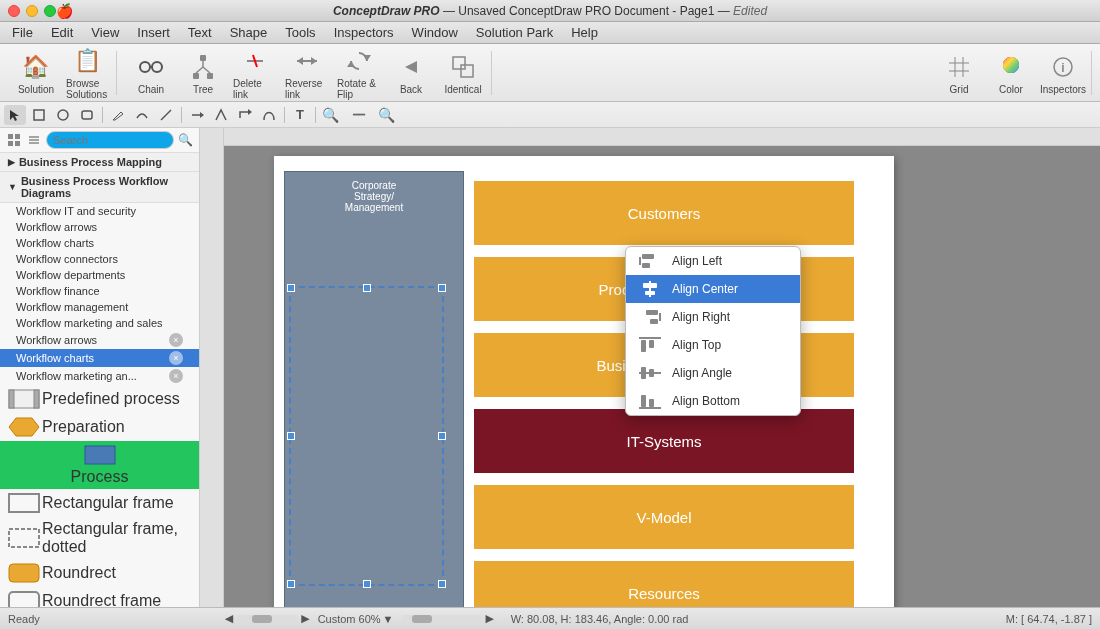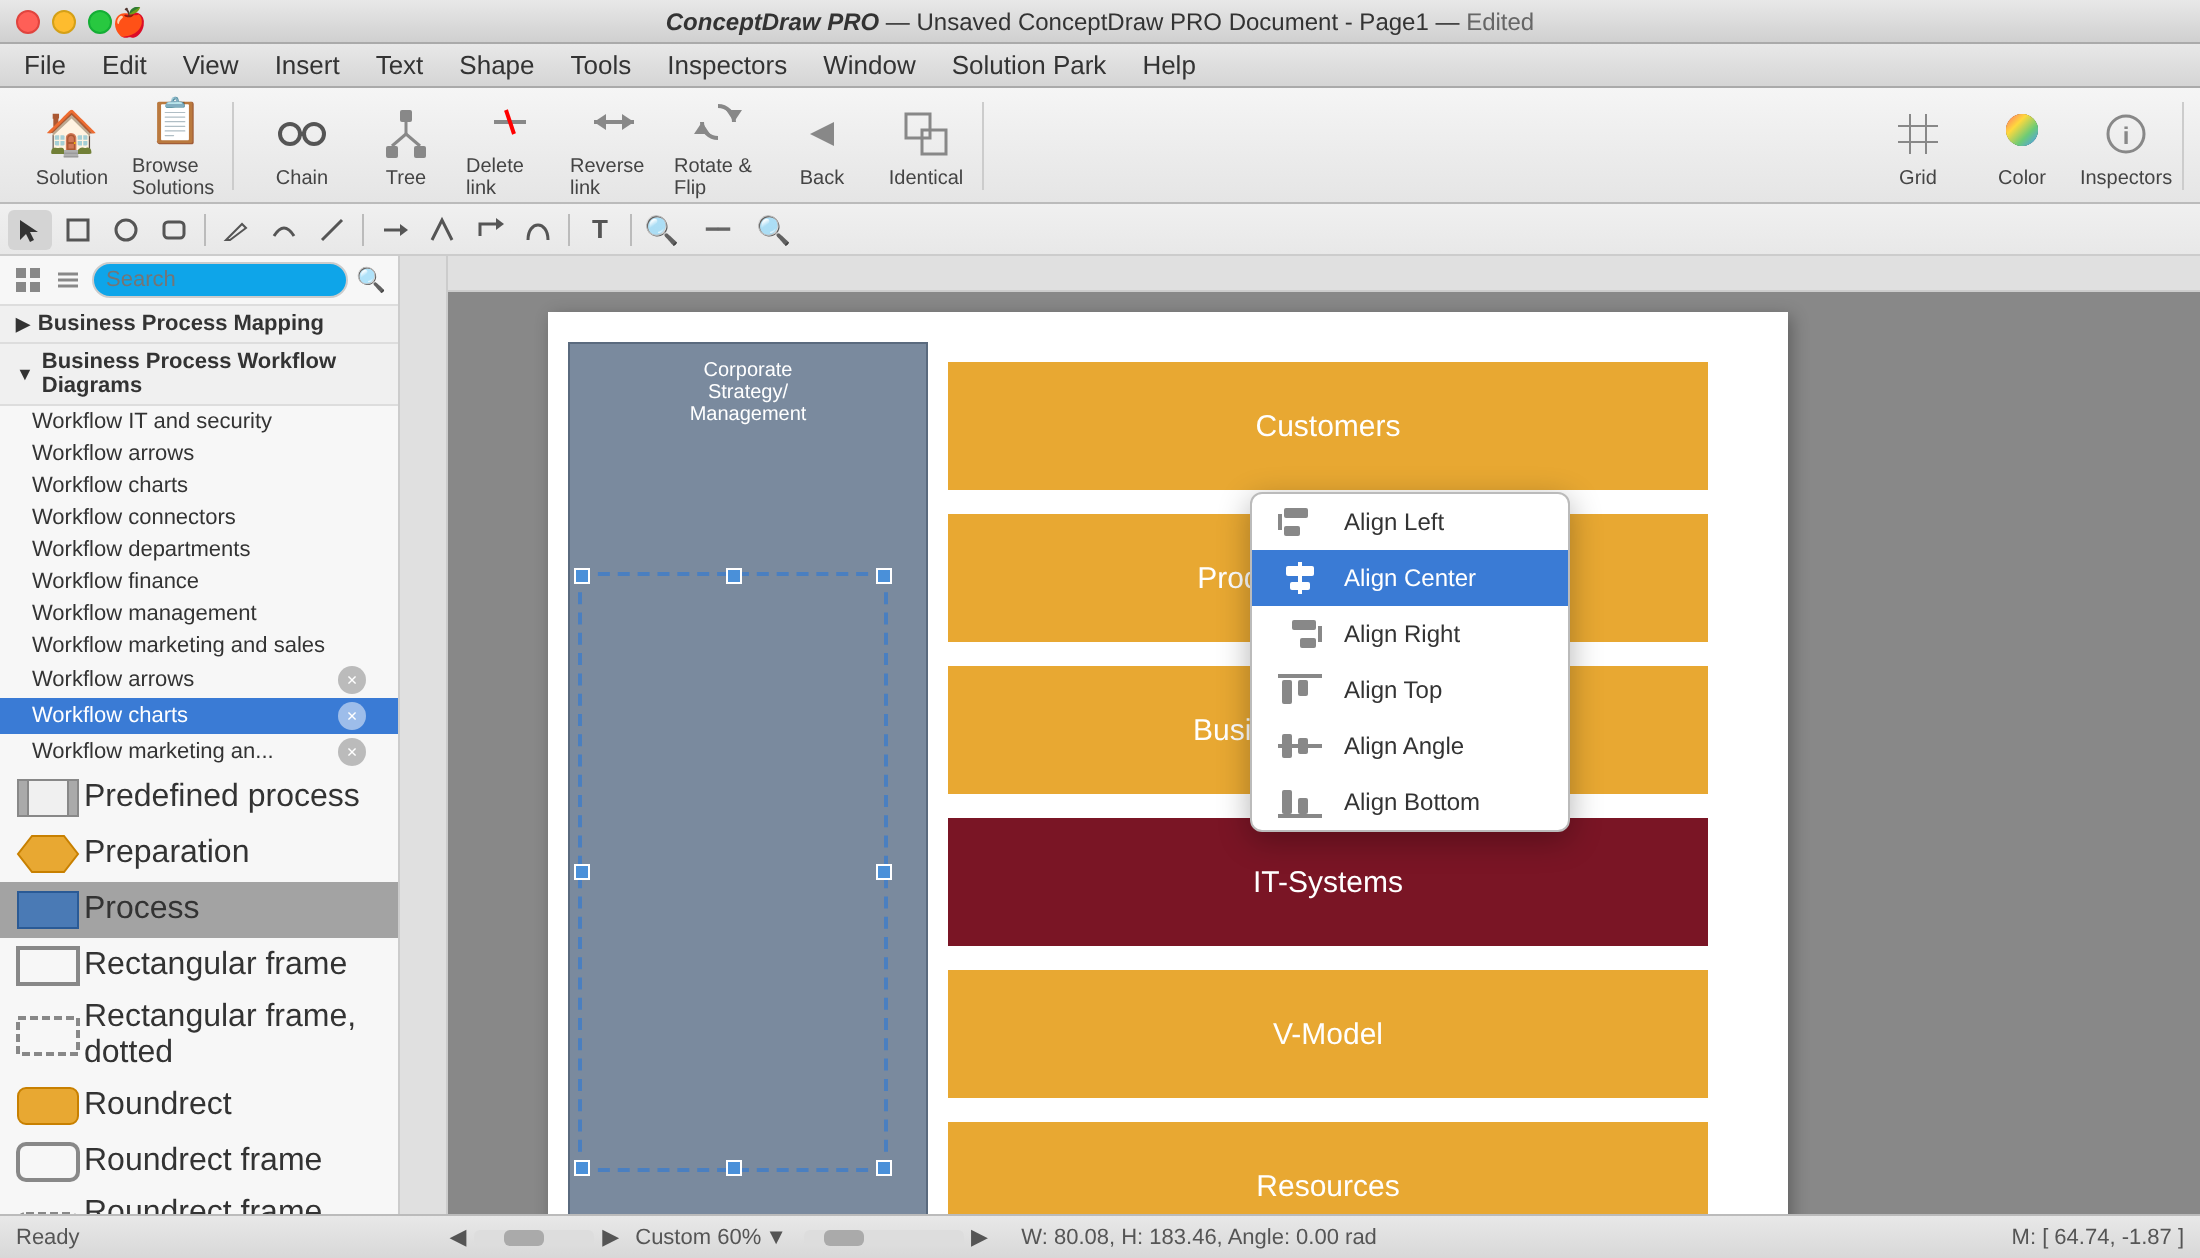--- a/index.html
+++ b/index.html
@@ -40,28 +40,28 @@
     .sidebar { width: 200px; background: #f7f7f7; border-right: 1px solid #ccc; overflow-y: auto; display: flex; flex-direction: column; }
     .sidebar-category { padding: 3px 8px; font-size: 11px; font-weight: bold; color: #333; cursor: pointer; background: #f0f0f0; border-bottom: 1px solid #ddd; display: flex; align-items: center; gap: 4px; }
     .sidebar-category .arrow { font-size: 9px; }
     .sidebar-item { padding: 2px 16px; font-size: 11px; color: #333; cursor: pointer; display: flex; align-items: center; gap: 6px; }
     .sidebar-item.active { background: #3a7bd5; color: white; }
     .sidebar-item .close-btn { margin-left: auto; width: 14px; height: 14px; border-radius: 50%; background: #bbb; color: white; font-size: 9px; display: flex; align-items: center; justify-content: center; }
     .sidebar-item.active .close-btn { background: rgba(255,255,255,0.5); }
 
     
     .shape-item { padding: 3px 8px; font-size: 16px; color: #333; cursor: pointer; display: flex; align-items: center; gap: 2px; }
-    .shape-item.active { background: #a3a3a3; }
+    .shape-item.active { background: #22c55e; flex-direction: column; }
     .shape-preview { width: 32px; height: 22px; display: flex; align-items: center; justify-content: center; }
 
     
     .canvas-area { flex: 1; background: #888; position: relative; overflow: hidden; padding-left: 28px; }
 
     
-    .align-dropdown { position: absolute; top: 118px; left: 425px; background: white; border: 1px solid #bbb; border-radius: 6px; box-shadow: 0 4px 16px rgba(0,0,0,0.3); z-index: 100; overflow: hidden; width: 160px; }
+    .align-dropdown { position: absolute; top: 118px; left: 425px; background: white; border: 1px solid #bbb; border-radius: 6px; box-shadow: 0 4px 16px rgba(0,0,0,0.3); z-index: 100; overflow: hidden; width: 176px; }
     .align-item { display: flex; align-items: center; gap: 10px; padding: 5px 12px; font-size: 12px; color: #333; cursor: pointer; }
     .align-item.selected { background: #3a7bd5; color: white; }
     .align-icon { width: 24px; height: 18px; display: flex; align-items: center; justify-content: center; }
 
     
     .statusbar { height: 22px; background: linear-gradient(to bottom, #e8e8e8, #d8d8d8); border-top: 1px solid #bbb; display: flex; align-items: center; padding: 0 8px; font-size: 11px; color: #555; gap: 8px; }
     .statusbar-left { flex: 0 0 200px; }
     .statusbar-center { flex: 1; display: flex; align-items: center; justify-content: center; gap: 4px; }
     .statusbar-right { flex: 1; text-align: right; }
   </style>
@@ -73,21 +73,21 @@
     <div class="traffic-light tl-red"></div>
     <div class="traffic-light tl-yellow"></div>
     <div class="traffic-light tl-green"></div>
   </div>
   <span class="apple-logo">🍎</span>
   <div class="titlebar-title">
     <span class="titlebar-appname">ConceptDraw PRO</span>
     <span> — </span>
     <span>Unsaved ConceptDraw PRO Document - Page1</span>
     <span> — </span>
-    <span style="color:#666; ">Edited</span>
+    <span style="color:#666; font-style:italic;">Edited</span>
   </div>
 </div>
 
 <div class="menubar">
   <div class="menubar-item">File</div>
   <div class="menubar-item">Edit</div>
   <div class="menubar-item">View</div>
   <div class="menubar-item">Insert</div>
   <div class="menubar-item">Text</div>
   <div class="menubar-item">Shape</div>

